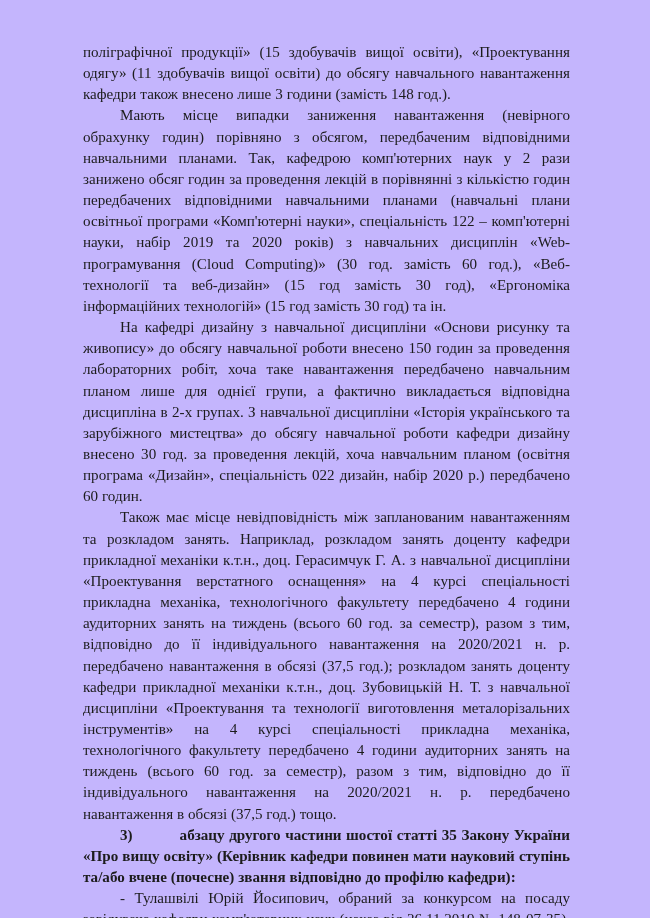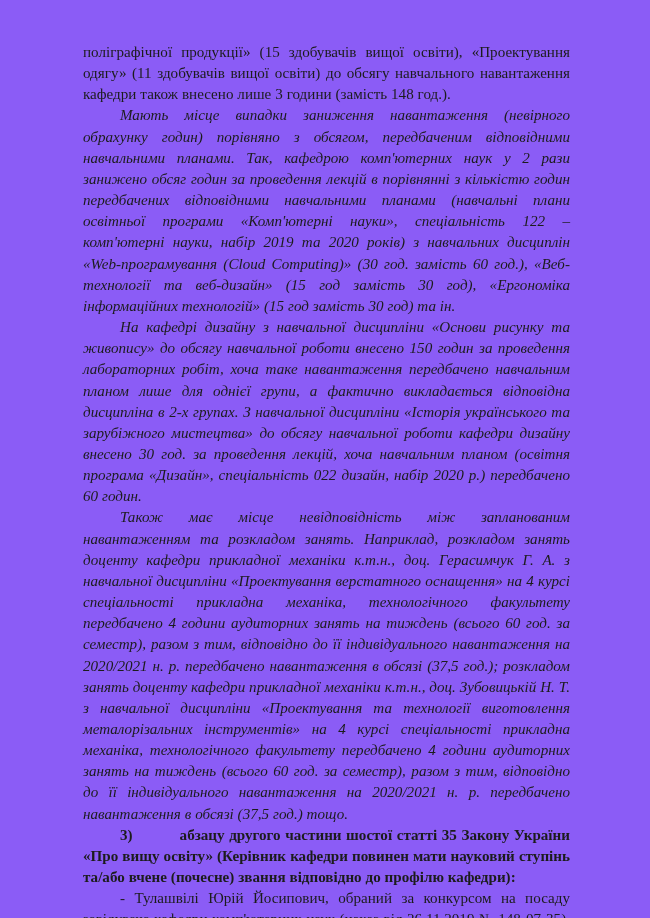--- a/index.html
+++ b/index.html
@@ -13,21 +13,21 @@
     height: 918px;
     overflow: hidden;
     font-family: "Liberation Serif", "DejaVu Serif", serif;
     color: #1a1a1a;
     -webkit-font-smoothing: antialiased;
   }
   #page {
     position: relative;
     width: 650px;
     height: 918px;
-    background: #8b5cf6;
+    background: #c4b5fd;
     box-sizing: border-box;
   }
   #text-column {
     position: absolute;
     left: 83px;
     top: 42px;
     width: 487px;
   }
   p.para {
     margin: 0;
@@ -37,21 +37,20 @@
     text-align: justify;
     text-justify: inter-word;
     text-indent: 0;
     color: #1c1c1c;
     hyphens: none;
     word-spacing: 0.1px;
     letter-spacing: 0.01px;
   }
   p.para.indent-first {
     text-indent: 37px;
-    font-style: italic;
   }
   p.para.indent-dash {
     text-indent: 37px;
   }
   p.para.numbered {
     text-indent: 37px;
     font-weight: bold;
   }
   
   .tabgap {

